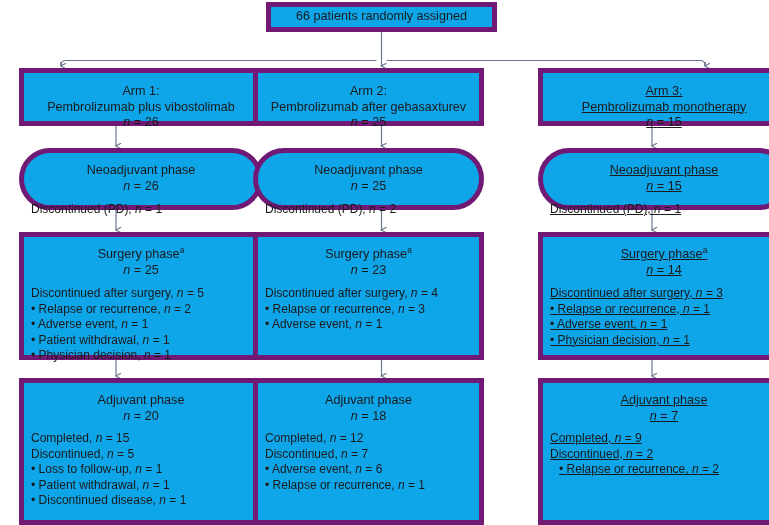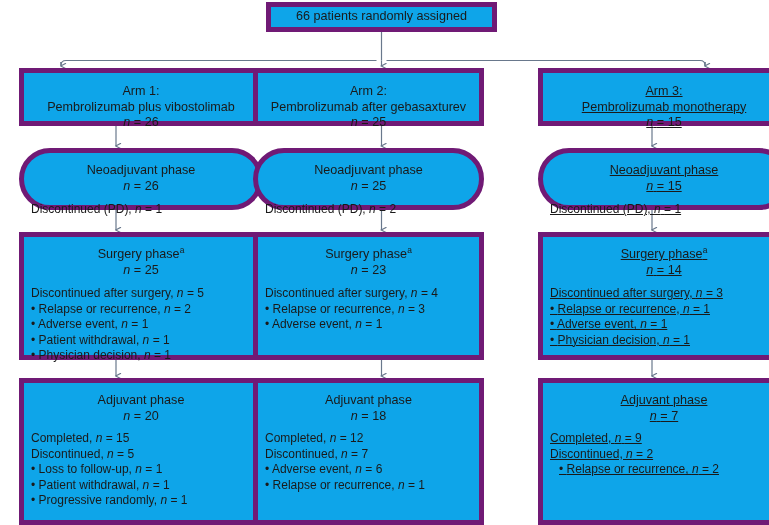--- a/index.html
+++ b/index.html
@@ -163,21 +163,21 @@
   <div class="box col1 row-adj">
     <div class="box-head">
       <div class="line">Adjuvant phase</div>
       <div class="line"><i class="n">n</i> <span>= 20</span></div>
     </div>
     <div class="box-body tight">
       <div class="line"><span>Completed, </span><i class="n">n</i> <span>= 15</span></div>
       <div class="line"><span>Discontinued, </span><i class="n">n</i> <span>= 5</span></div>
       <div class="bullet">• <span>Loss to follow-up, </span><i class="n">n</i> <span>= 1</span></div>
       <div class="bullet">• <span>Patient withdrawal, </span><i class="n">n</i> <span>= 1</span></div>
-      <div class="bullet">• <span>Progressive randomly, </span><i class="n">n</i> <span>= 1</span></div>
+      <div class="bullet">• <span>Discontinued disease, </span><i class="n">n</i> <span>= 1</span></div>
     </div>
   </div>
 
   <div class="box col2 row-arm">
     <div class="box-head">
       <div class="line">Arm 2:</div>
       <div class="line">Pembrolizumab after gebasaxturev</div>
       <div class="line"><i class="n">n</i> <span>= 25</span></div>
     </div>
   </div>

